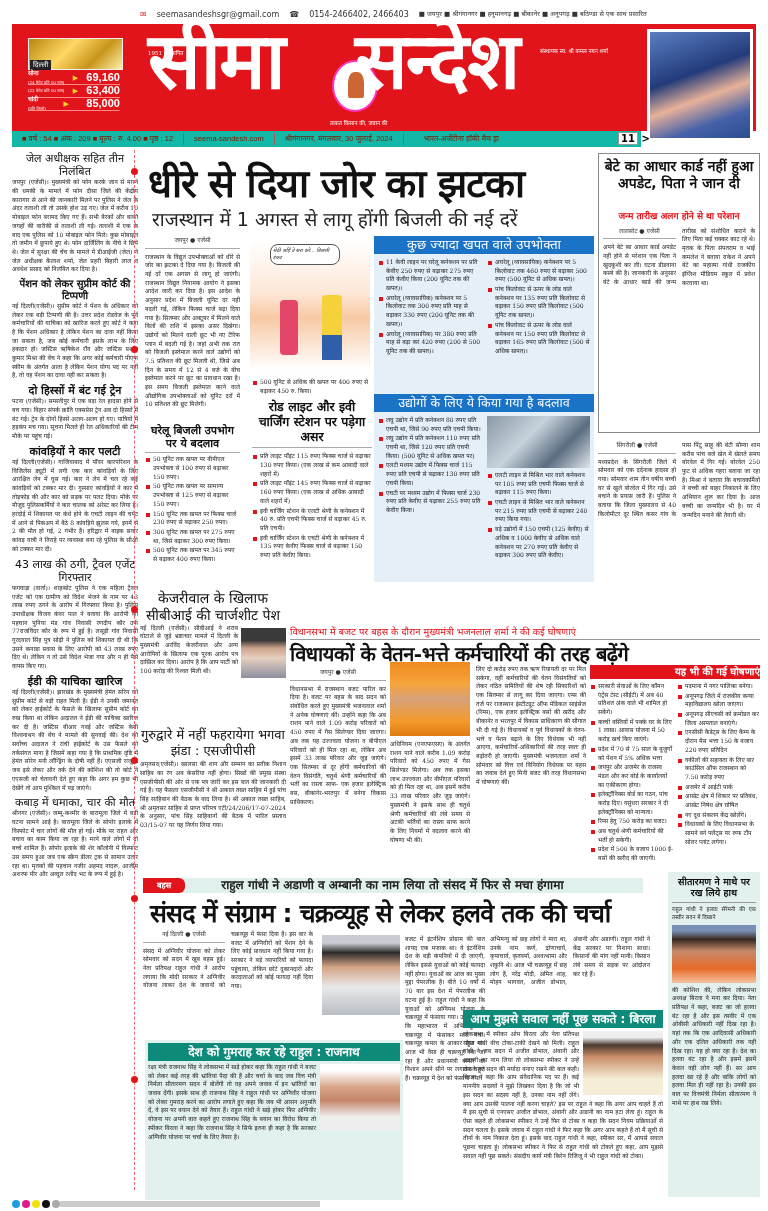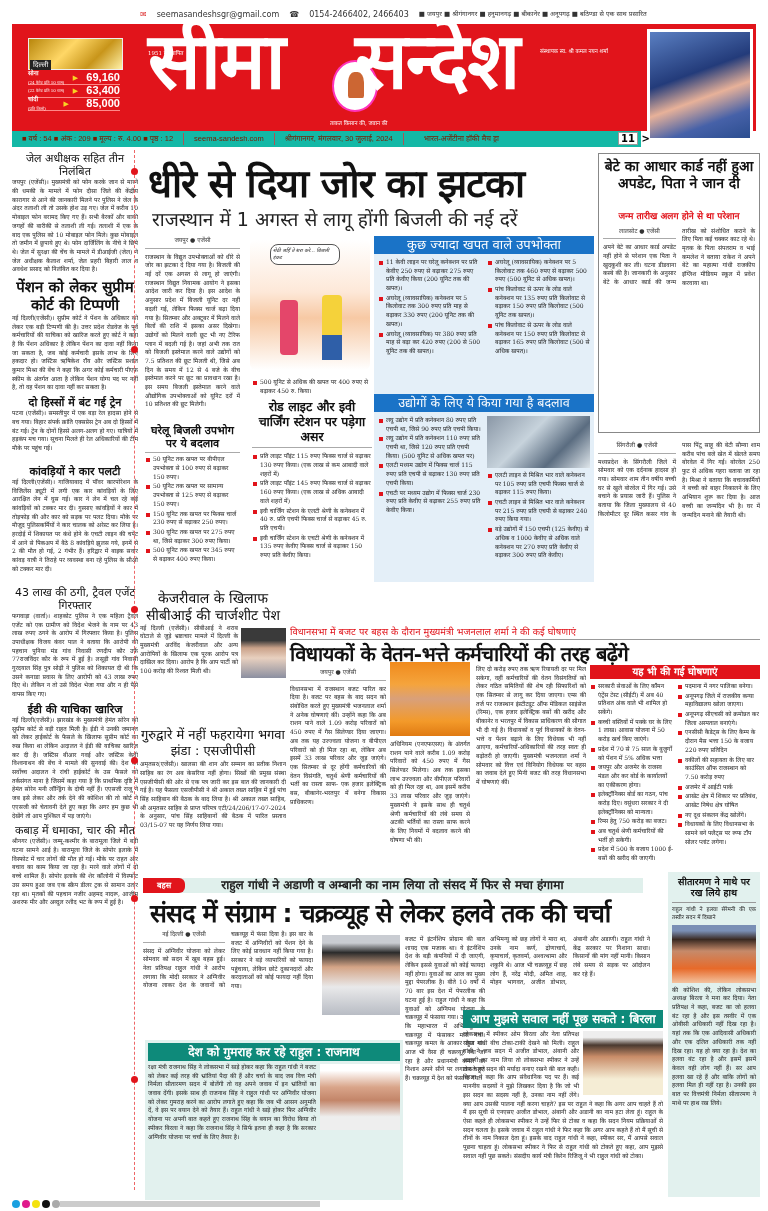--- a/index.html
+++ b/index.html
@@ -29,21 +29,21 @@
 .arrowbox b{background:#fff;padding:0 2px;border:1px solid #999}
 h2,h3{font-family:"DejaVu Sans",sans-serif;font-weight:normal;color:#111;text-align:center;line-height:1.2}
 .col p{text-align:justify}
 .rule{border-left:1px dashed #e66}
 .dot{width:7px;height:7px;background:#e1141b;border-radius:50%}
 .bl{list-style:none}
 .bl li{padding-left:8px;position:relative;margin-bottom:1px}
 .bl li::before{content:"";position:absolute;left:1px;top:3px;width:4px;height:4px;background:#e1141b}
 .bluehdr{background:#1a73c7;color:#fff;font-family:"DejaVu Sans",sans-serif;text-align:center;font-size:13px;height:18px;line-height:18px}
 .bluebox{background:#e4eff8}
-.redband{background:#e1141b;color:#fff;text-align:center;font-family:"DejaVu Sans",sans-serif;font-weight:bold;font-size:10px}
+.redband{background:#e1141b;color:#fff;text-align:right;font-family:"DejaVu Sans",sans-serif;font-weight:bold;font-size:10px}
 .teal{background:#0e8a7a;color:#fff;text-align:center;font-family:"DejaVu Sans",sans-serif;font-weight:bold}
 .byline{font-size:6px;color:#333;text-align:center;border-bottom:1px solid #aaa;padding-bottom:3px;margin-bottom:4px}
 .regbar{height:6px;background:#ccc}
 .cmyk span{display:inline-block;width:8px;height:8px;border-radius:50%;margin-right:2px}
 </style>
 </head>
 <body>
 
 <div class="abs topbar">
   <span style="color:#d33">✉</span>
@@ -87,32 +87,32 @@
   <span style="padding-left:20px">भारत-अर्जेंटीना हॉकी मैच ड्रा</span>
 </div>
 <div class="abs arrowbox"><b>11</b> <span>&gt;</span></div>
 
 <div class="abs col" style="left:12px;top:152px;width:126px;height:1040px;overflow:hidden">
   <div>
     <h3 style="font-size:11px">जेल अधीक्षक सहित तीन निलंबित</h3>
     <p>जयपुर (एजेंसी)। मुख्यमंत्री को फोन करके जान से मारने की धमकी के मामले में फोन दौसा जिले की केंद्रीय कारागार से आने की जानकारी मिलने पर पुलिस ने जेल के अंदर तलाशी ली तो उसके होश उड़ गए। जेल में करीब 10 मोबाइल फोन बरामद किए गए हैं। सभी बैरकों और बाकी जगहों की बारीकी से तलाशी ली गई। तलाशी में एक के बाद एक पुलिस को 10 मोबाइल फोन मिले। कुछ मोबाइल तो जमीन में छुपाये हुए थे। फोन दार्जिलिंग के नीचे ने छिपे थे। जेल में सुरक्षा की चेंच के मामले में डीआईजी (जेल) ने जेल अधीक्षक कैलाश शर्मा, जेल प्रहरी बिहारी लाल व अवधेश प्रसाद को निलंबित कर दिया है।</p>
   </div>
   <div style="margin-top:4px">
-    <h3 style="font-size:15px;font-weight:bold">पेंशन को लेकर सुप्रीम कोर्ट की टिप्पणी</h3>
+    <h3 style="font-size:10px;font-weight:bold">पेंशन को लेकर सुप्रीम कोर्ट की टिप्पणी</h3>
     <p>नई दिल्ली(एजेंसी)। सुप्रीम कोर्ट ने पेंशन के अधिकार को लेकर एक बड़ी टिप्पणी की है। उत्तर प्रदेश रोडवेज के पूर्व कर्मचारियों की याचिका को खारिज करते हुए कोर्ट ने कहा है कि पेंशन अधिकार है लेकिन पेंशन का दावा नहीं किया जा सकता है, जब कोई कर्मचारी इसके लाभ के लिए हकदार हो। जस्टिस ऋषिकेश रॉय और जस्टिस प्रशांत कुमार मिश्रा की बेंच ने कहा कि अगर कोई कर्मचारी पीएफ स्कीम के अंतर्गत आता है लेकिन पेंशन योग्य पद पर नहीं है, तो वह पेंशन का दावा नहीं कर सकता है।</p>
   </div>
   <div style="margin-top:4px">
     <h3 style="font-size:11px;font-weight:bold">दो हिस्सों में बंट गई ट्रेन</h3>
     <p>पटना (एजेंसी)। समस्तीपुर में एक बड़ा रेल हादसा होने से बच गया। बिहार संपर्क क्रांति एक्सप्रेस ट्रेन अब दो हिस्सों में बंट गई। ट्रेन के दोनों हिस्से अलग-अलग हो गए। यात्रियों में हड़कंप मच गया। सूचना मिलते ही रेल अधिकारियों की टीम मौके पर पहुंच गई।</p>
   </div>
-  <div style="margin-top:12px">
+  <div style="margin-top:4px">
     <h3 style="font-size:11px;font-weight:bold">कांवड़ियों ने कार पलटी</h3>
     <p>नई दिल्ली(एजेंसी)। गाजियाबाद में पॉवर कारपोरेशन के विजिलेंस ड्यूटी में लगी एक कार कांवड़ियों के लिए आरक्षित लेन में घुस गई। कार ने लेन में चल रहे कई कांवड़ियों को टक्कर मार दी। गुस्साए कांवड़ियों ने कार में तोड़फोड़ की और कार को सड़क पर पलट दिया। मौके पर मौजूद पुलिसकर्मियों ने कार चालक को अरेस्ट कर लिया है। हरदोई में शिकायत पर कंधे होने के एचटी लाइन की चपेट में आने से पिकअप में बैठे 8 कांवड़िये झुलस गये, इनमें से 2 की मौत हो गई, 2 गंभीर हैं। हरिद्वार में बाइक सवार कांवड़ यात्री ने तिराहे पर व्यवस्था बना रहे पुलिस के सीओ को टक्कर मार दी।</p>
   </div>
-  <div style="margin-top:12px">
+  <div style="margin-top:4px">
     <h3 style="font-size:11px">43 लाख की ठगी, ट्रैवल एजेंट गिरफ्तार</h3>
     <p>फगवाड़ा (वार्ता)। शाहकोट पुलिस ने एक महिला ट्रैवल एजेंट को एक ग्रामीण को विदेश भेजने के नाम पर 43 लाख रुपए ठगने के आरोप में गिरफ्तार किया है। पुलिस उपाधीक्षक विजय कंवर पाल ने बताया कि आरोपी की पहचान पुनिया मंड गांव निवासी रणदीप कौर उर्फ 77राजविंदर कौर के रूप में हुई है। लसूड़ी गांव निवासी गुरदयाल सिंह पुत्र सोढ़ी ने पुलिस को शिकायत दी थी कि उसने कनाडा प्रवास के लिए आरोपी को 43 लाख रुपए दिए थे। लेकिन न तो उसे विदेश भेजा गया और न ही पैसे वापस किए गए।</p>
   </div>
   <div style="margin-top:4px">
     <h3 style="font-size:11px;font-weight:bold">ईडी की याचिका खारिज</h3>
     <p>नई दिल्ली(एजेंसी)। झारखंड के मुख्यमंत्री हेमंत सोरेन को सुप्रीम कोर्ट से बड़ी राहत मिली है। ईडी ने उनकी जमानत को लेकर हाईकोर्ट के फैसले के खिलाफ सुप्रीम कोर्ट का रुख किया था लेकिन अदालत ने ईडी की याचिका खारिज कर दी है। जस्टिस बीआर गवई और जस्टिस केवी विश्वनाथन की बेंच ने मामले की सुनवाई की। देश की सर्वोच्च अदालत ने रांची हाईकोर्ट के उस फैसले को तर्कसंगत माना है जिसमें कहा गया है कि प्राथमिक दृष्टि में हेमंत सोरेन मनी लॉन्ड्रिंग के दोषी नहीं हैं। एएसजी राजू ने जब इसे लेकर और तर्क देने की कोशिश की तो कोर्ट ने एएसजी को चेतावनी देते हुए कहा कि अगर हम कुछ भी देखेंगे तो आप मुश्किल में पड़ जाएंगे।</p>
   </div>
   <div style="margin-top:4px">
     <h3 style="font-size:11px">कबाड़ में धमाका, चार की मौत</h3>
     <p>श्रीनगर (एजेंसी)। जम्मू-कश्मीर के बारामूला जिले में बड़ी घटना सामने आई है। बारामूला जिले के सोपोर इलाके में विस्फोट में चार लोगों की मौत हो गई। मौके पर राहत और बचाव का काम किया जा रहा है। मरने वाले लोगों में दो बच्चे शामिल हैं। सोपोर इलाके की शेर कॉलोनी में विस्फोट उस समय हुआ जब एक स्क्रैप डीलर ट्रक से सामान उतार रहा था। मृतकों की पहचान नजीर अहमद नादरू, आजीम अशरफ मीर और अब्दुल रशीद भट के रूप में हुई है।</p>

